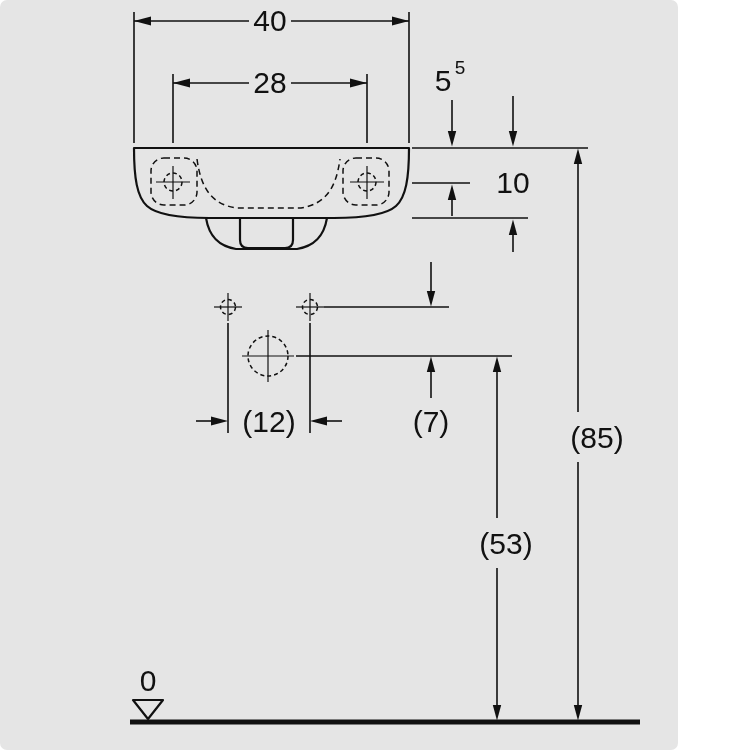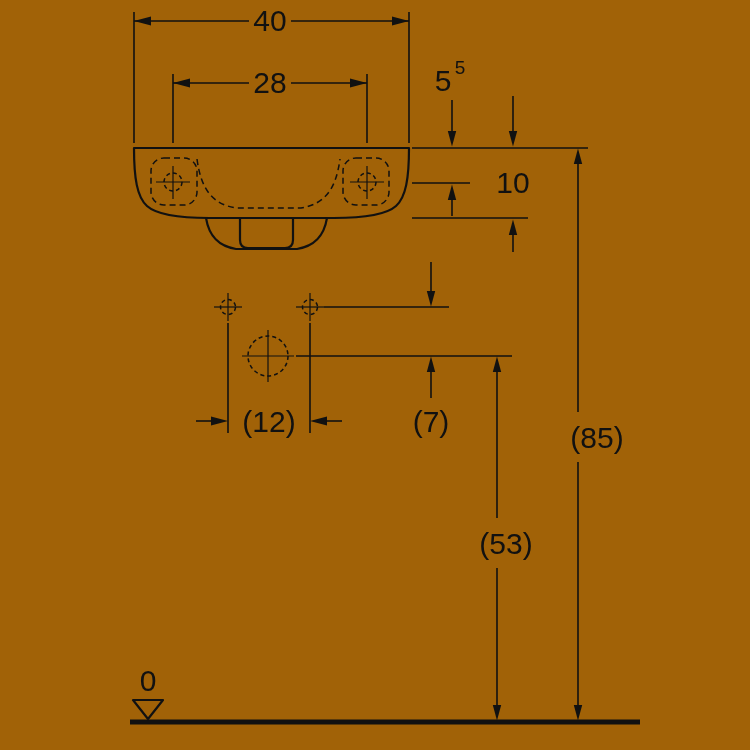--- a/index.html
+++ b/index.html
@@ -1,16 +1,16 @@
 <!DOCTYPE html>
 <html><head>
 <meta charset="utf-8">
 <style>
   html,body{margin:0;padding:0;background:#ffffff;}
-  .page{position:relative;width:750px;height:750px;background:#a16207;overflow:hidden;}
+  .page{position:relative;width:678px;height:750px;background:#e5e5e5;overflow:hidden;border-radius:7px;}
   svg{display:block;}
   .outline{fill:none;stroke:#111111;stroke-width:2.2;stroke-linejoin:round;}
   .hidden-edge{fill:none;stroke:#111111;stroke-width:1.5;stroke-dasharray:6 4;}
   .hidden-circ{fill:none;stroke:#111111;stroke-width:1.5;stroke-dasharray:4 3;}
   .cross{fill:none;stroke:#111111;stroke-width:1.2;}
   .dim{fill:none;stroke:#111111;stroke-width:1.6;}
   .head{fill:#111111;stroke:none;}
   .floor-line{stroke:#111111;stroke-width:5;}
   text{fill:#111111;font-family:"Liberation Sans",sans-serif;font-size:30px;}
   .sup{font-size:19px;}

